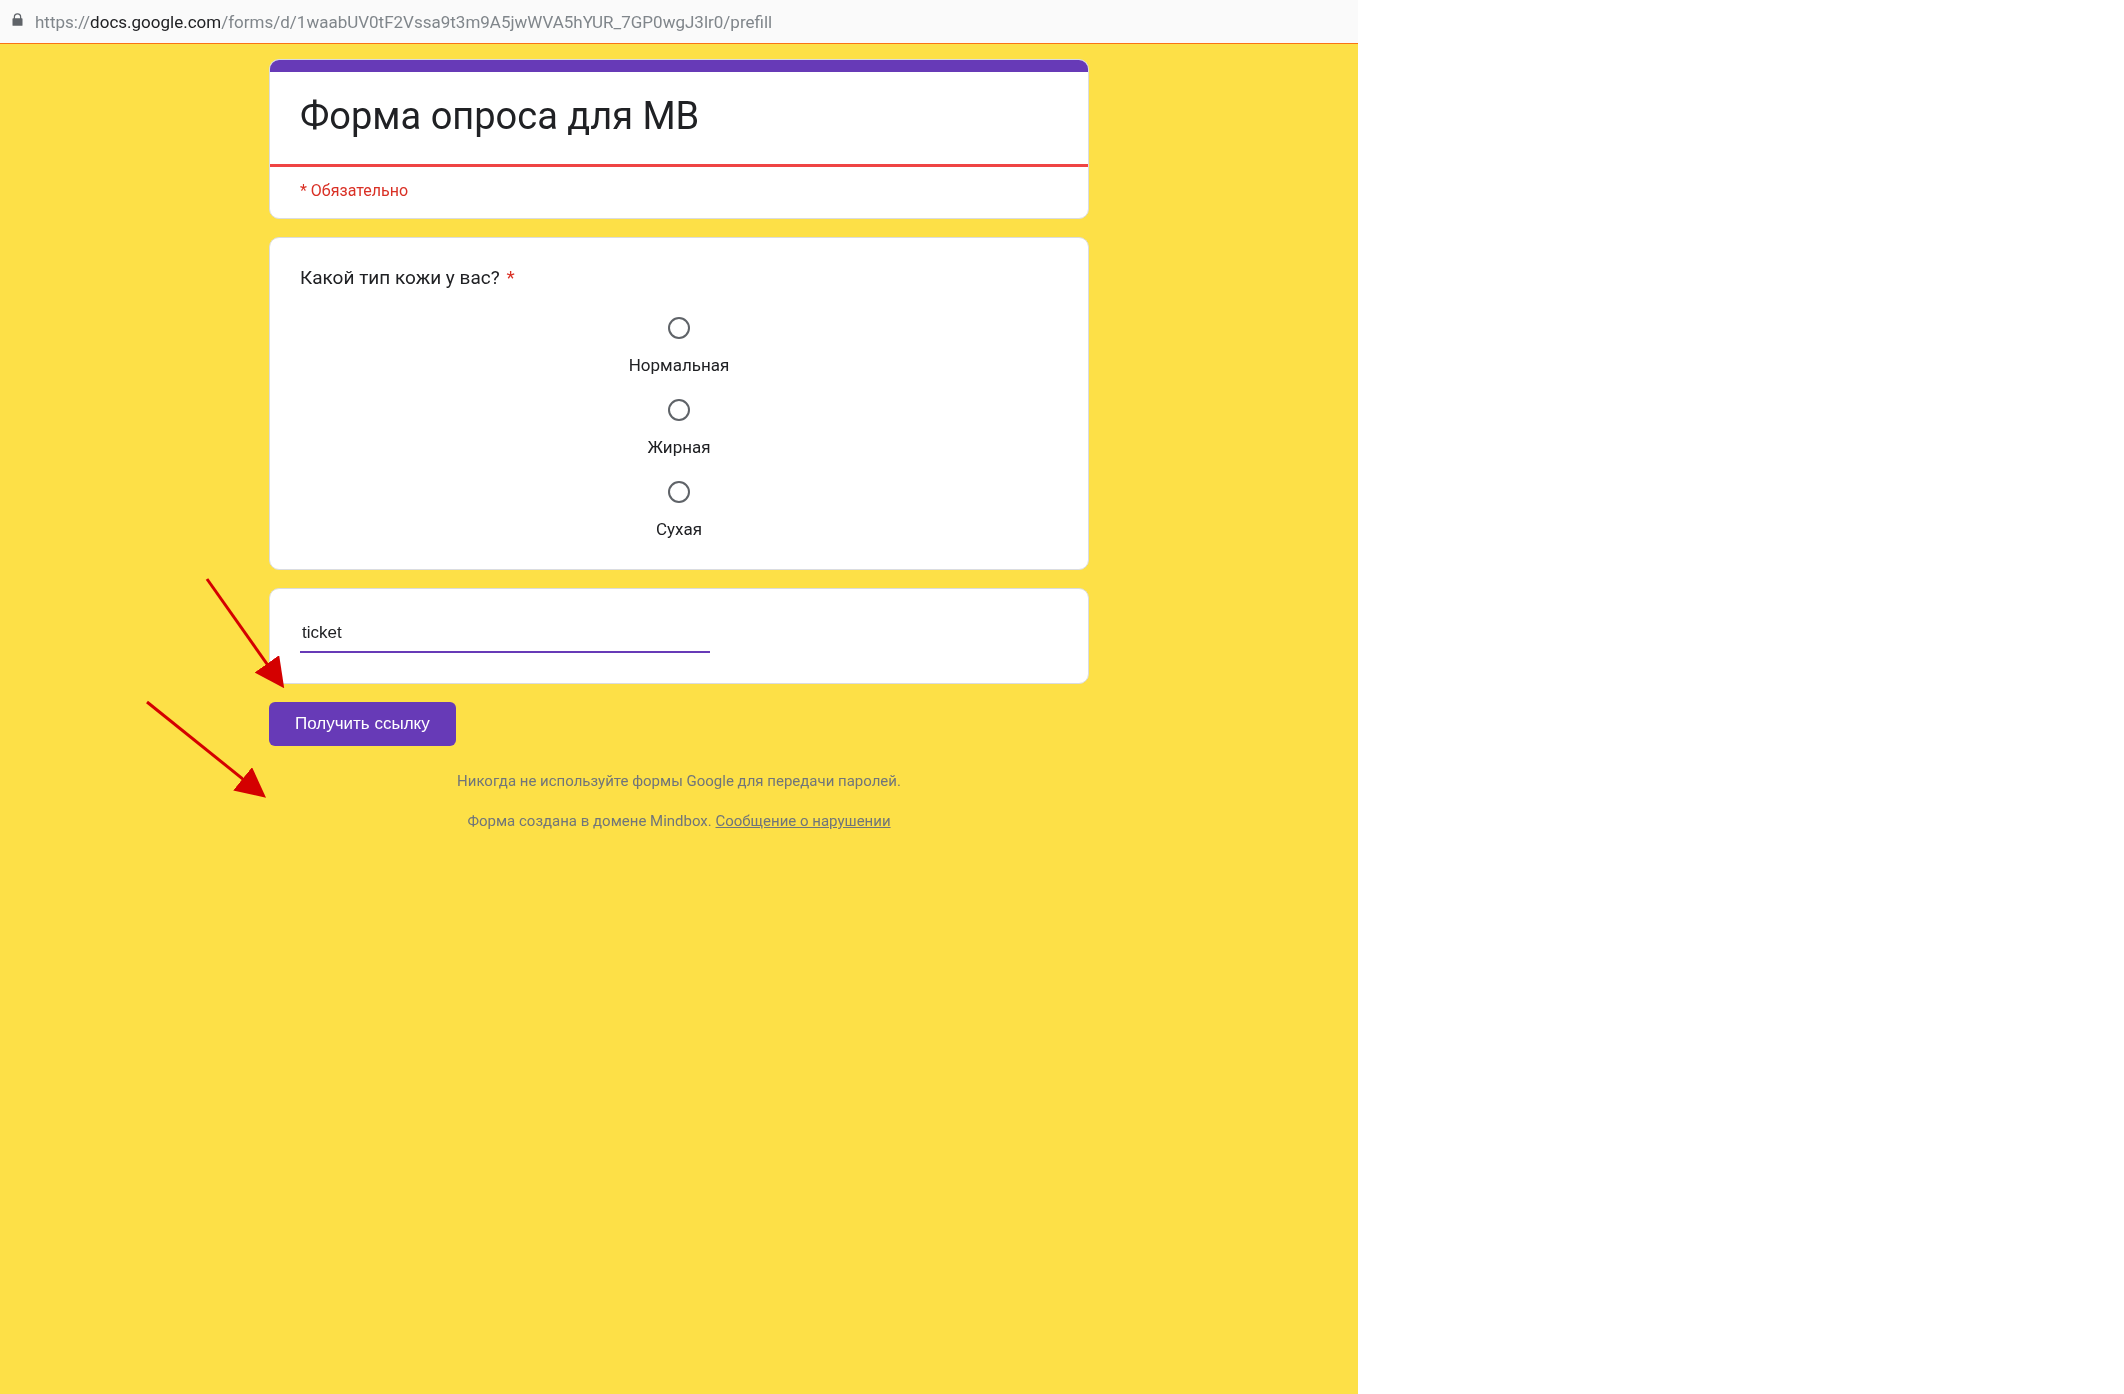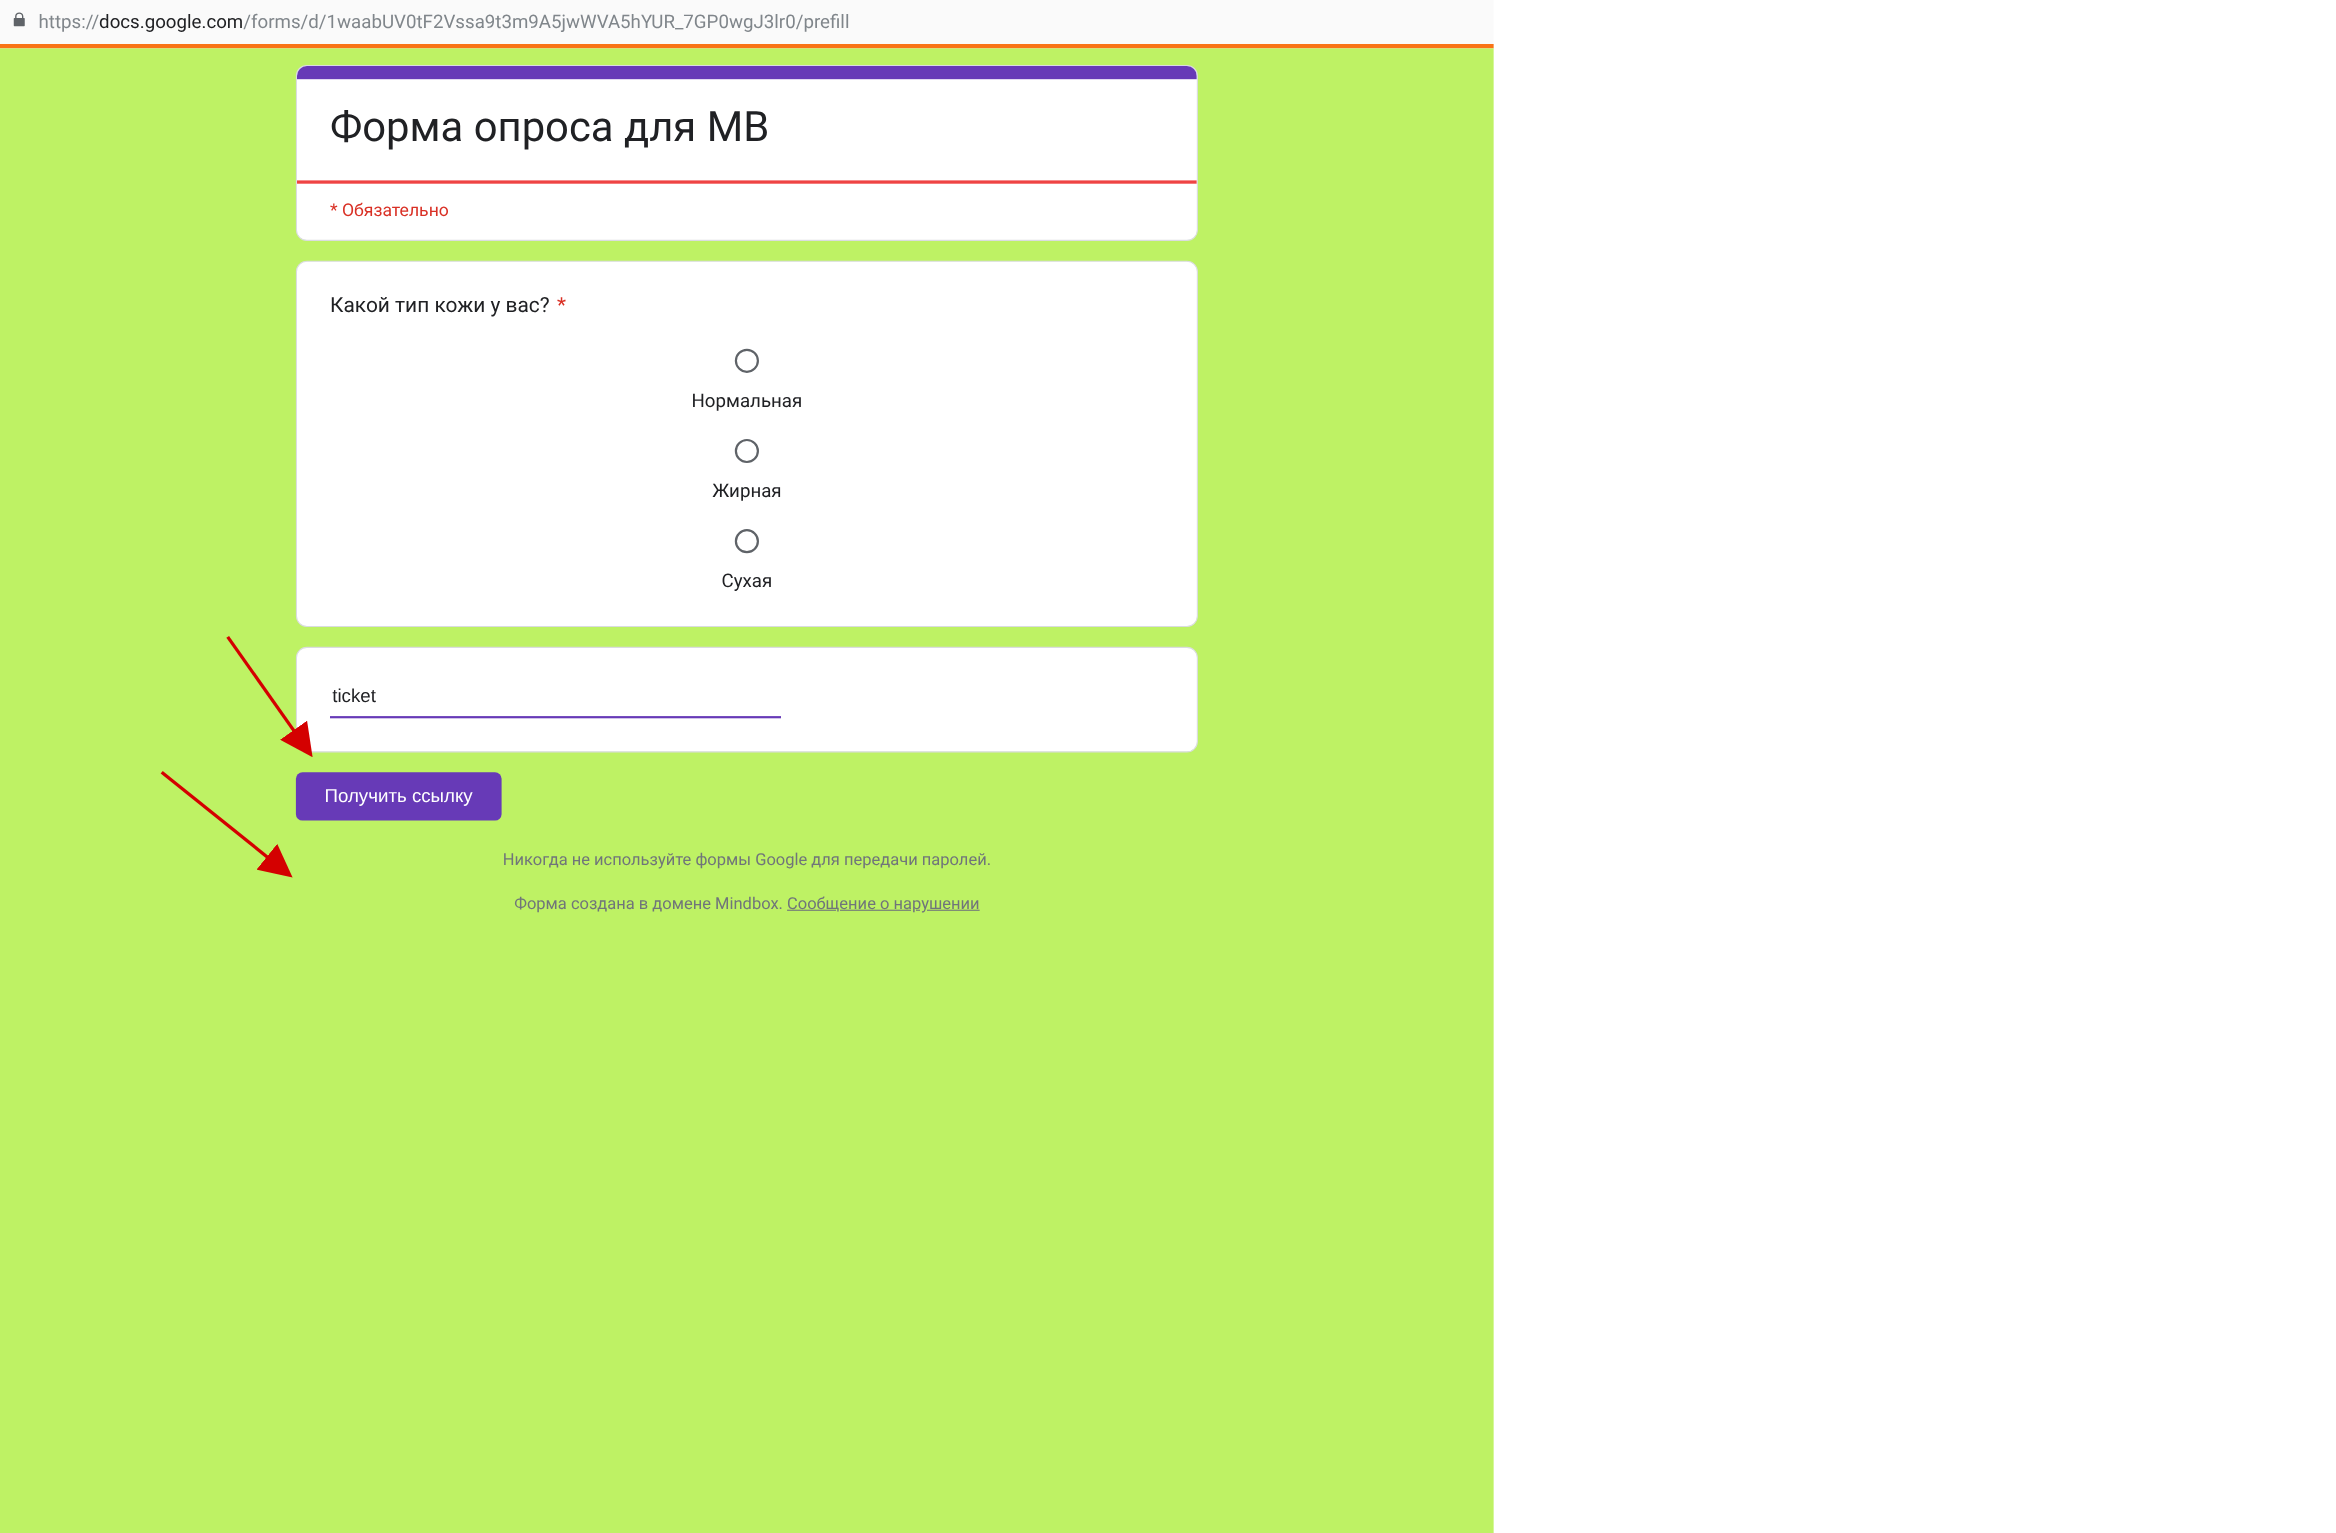--- a/index.html
+++ b/index.html
@@ -8,36 +8,36 @@
     font-family: Roboto, Arial, sans-serif;
     background: #fff;
     color: #202124;
     width: 1358px;
   }
 
   
   .addr-bar {
     height: 44px;
     background: #fafafa;
-    border-bottom: 4px solid #f97316;
+    border-bottom: 1px solid #f97316;
     display: flex;
     align-items: center;
     padding: 0 10px;
     gap: 10px;
     font-size: 17px;
     color: #5f6368;
   }
   .addr-bar .lock { color: #5f6368; flex: 0 0 auto; }
   .addr-bar .url { white-space: nowrap; overflow: hidden; }
   .addr-bar .url .host-dark { color: #202124; }
   .addr-bar .url .host-light { color: #80868b; }
 
   
   .page-bg {
-    background: #bef264;
+    background: #fde047;
     min-height: calc(100% - 44px);
     padding-top: 15px;
     padding-bottom: 40px;
     position: relative;
   }
 
   .form-wrap {
     width: 820px;
     margin: 0 auto;
     position: relative;

